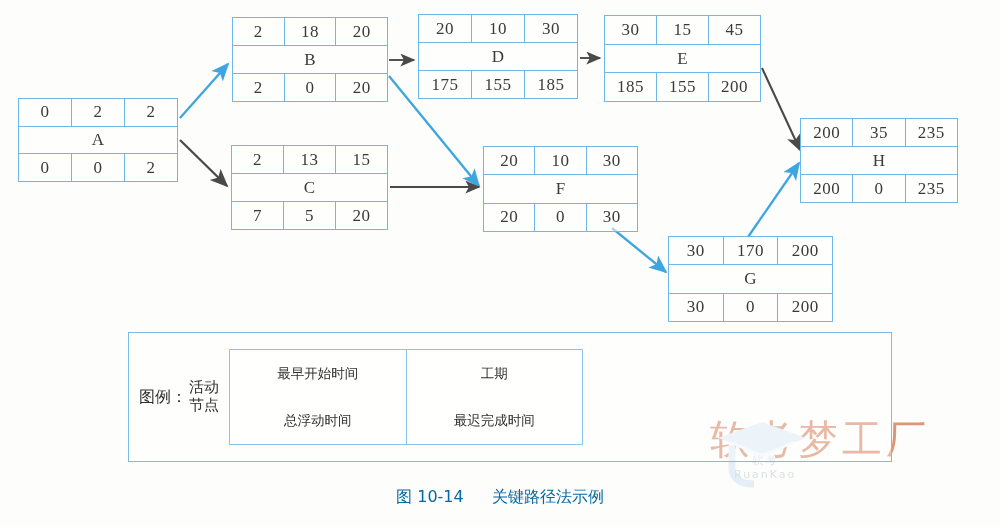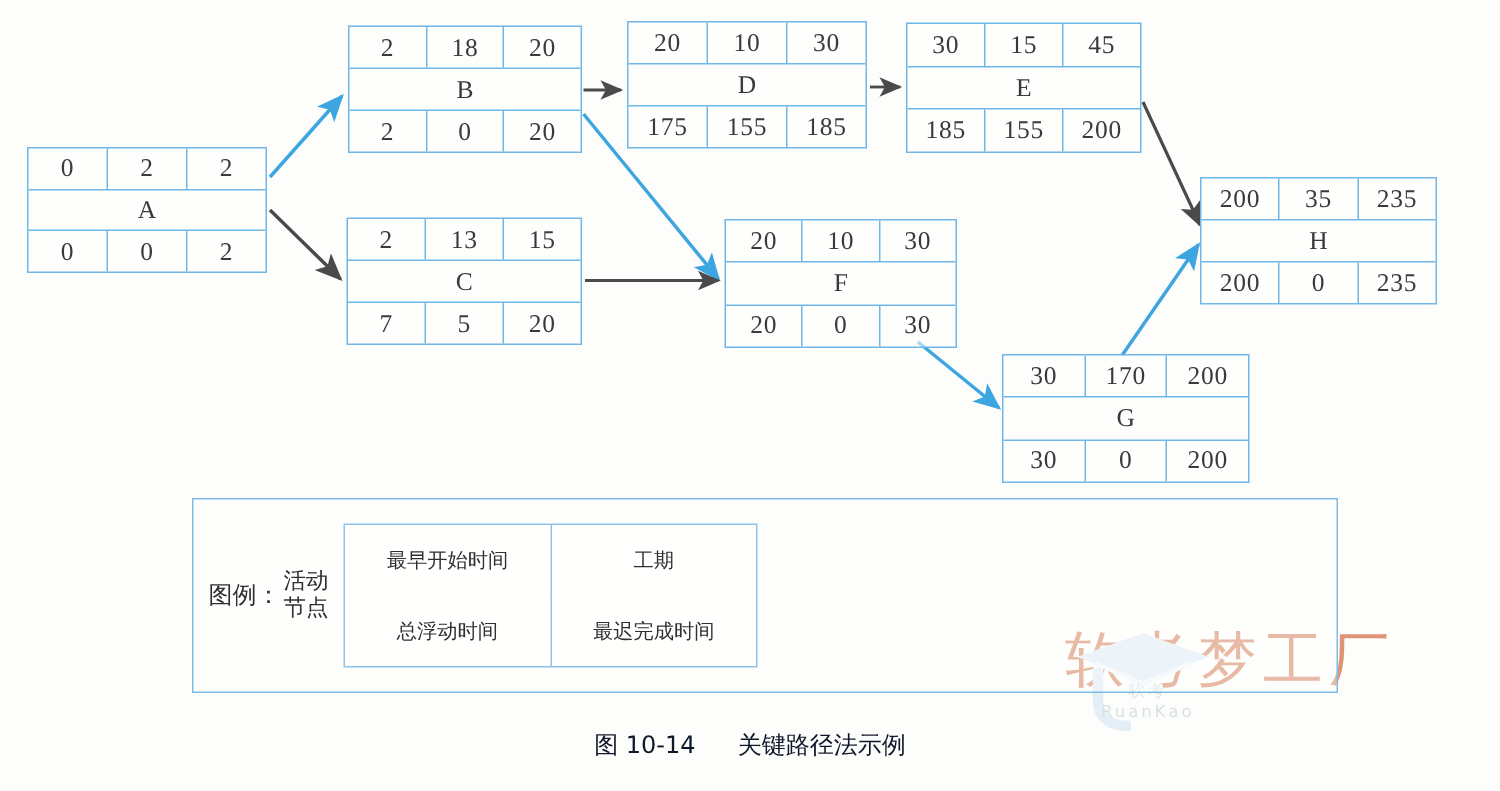--- a/index.html
+++ b/index.html
@@ -45,21 +45,21 @@
   }
   .cjk{font-family:"DejaVu Sans","Liberation Sans",sans-serif;}
   #legend-title{
     font-size:16px;color:#2f2f2f;margin-left:10px;white-space:nowrap;
   }
   #legend-sub{
     font-size:15px;color:#2f2f2f;line-height:1.18;text-align:left;
     margin-left:2px;white-space:nowrap;
   }
   #legend-table{
-    margin-left:10px;width:276px;height:96px;
+    margin-left:10px;width:354px;height:96px;
     border:1.3px solid #8cc3ea;box-sizing:border-box;
     display:flex;flex-direction:column;
     background:rgba(255,255,255,0.5);
   }
   #legend-table .lrow{display:flex;flex:1 1 0;}
   #legend-table .lrow.lmid{border-top:1.3px solid #8cc3ea;border-bottom:1.3px solid #8cc3ea;}
   #legend-table .lcell{
     flex:1 1 0;display:flex;align-items:center;justify-content:center;
     font-size:13.5px;color:#303030;white-space:nowrap;
   }
@@ -69,21 +69,21 @@
     font-size:13.5px;color:#303030;
   }
   #legend-keys{margin-left:22px;display:flex;flex-direction:column;gap:14px;}
   .keyrow{display:flex;align-items:center;}
   .keylabel{font-size:15px;color:#2f2f2f;white-space:nowrap;}
   .keyline{margin-left:6px;}
 
   
   #caption{
     position:absolute;left:0;right:0;top:487px;
-    text-align:center;font-size:16px;color:#0f172a;
+    text-align:center;font-size:16px;color:#0369a1;
     z-index:4;
   }
   #caption .gap{display:inline-block;width:18px;}
 
   
   #watermark{
     position:absolute;left:710px;top:412px;
     z-index:2;opacity:.55;pointer-events:none;
     display:flex;align-items:center;
   }

